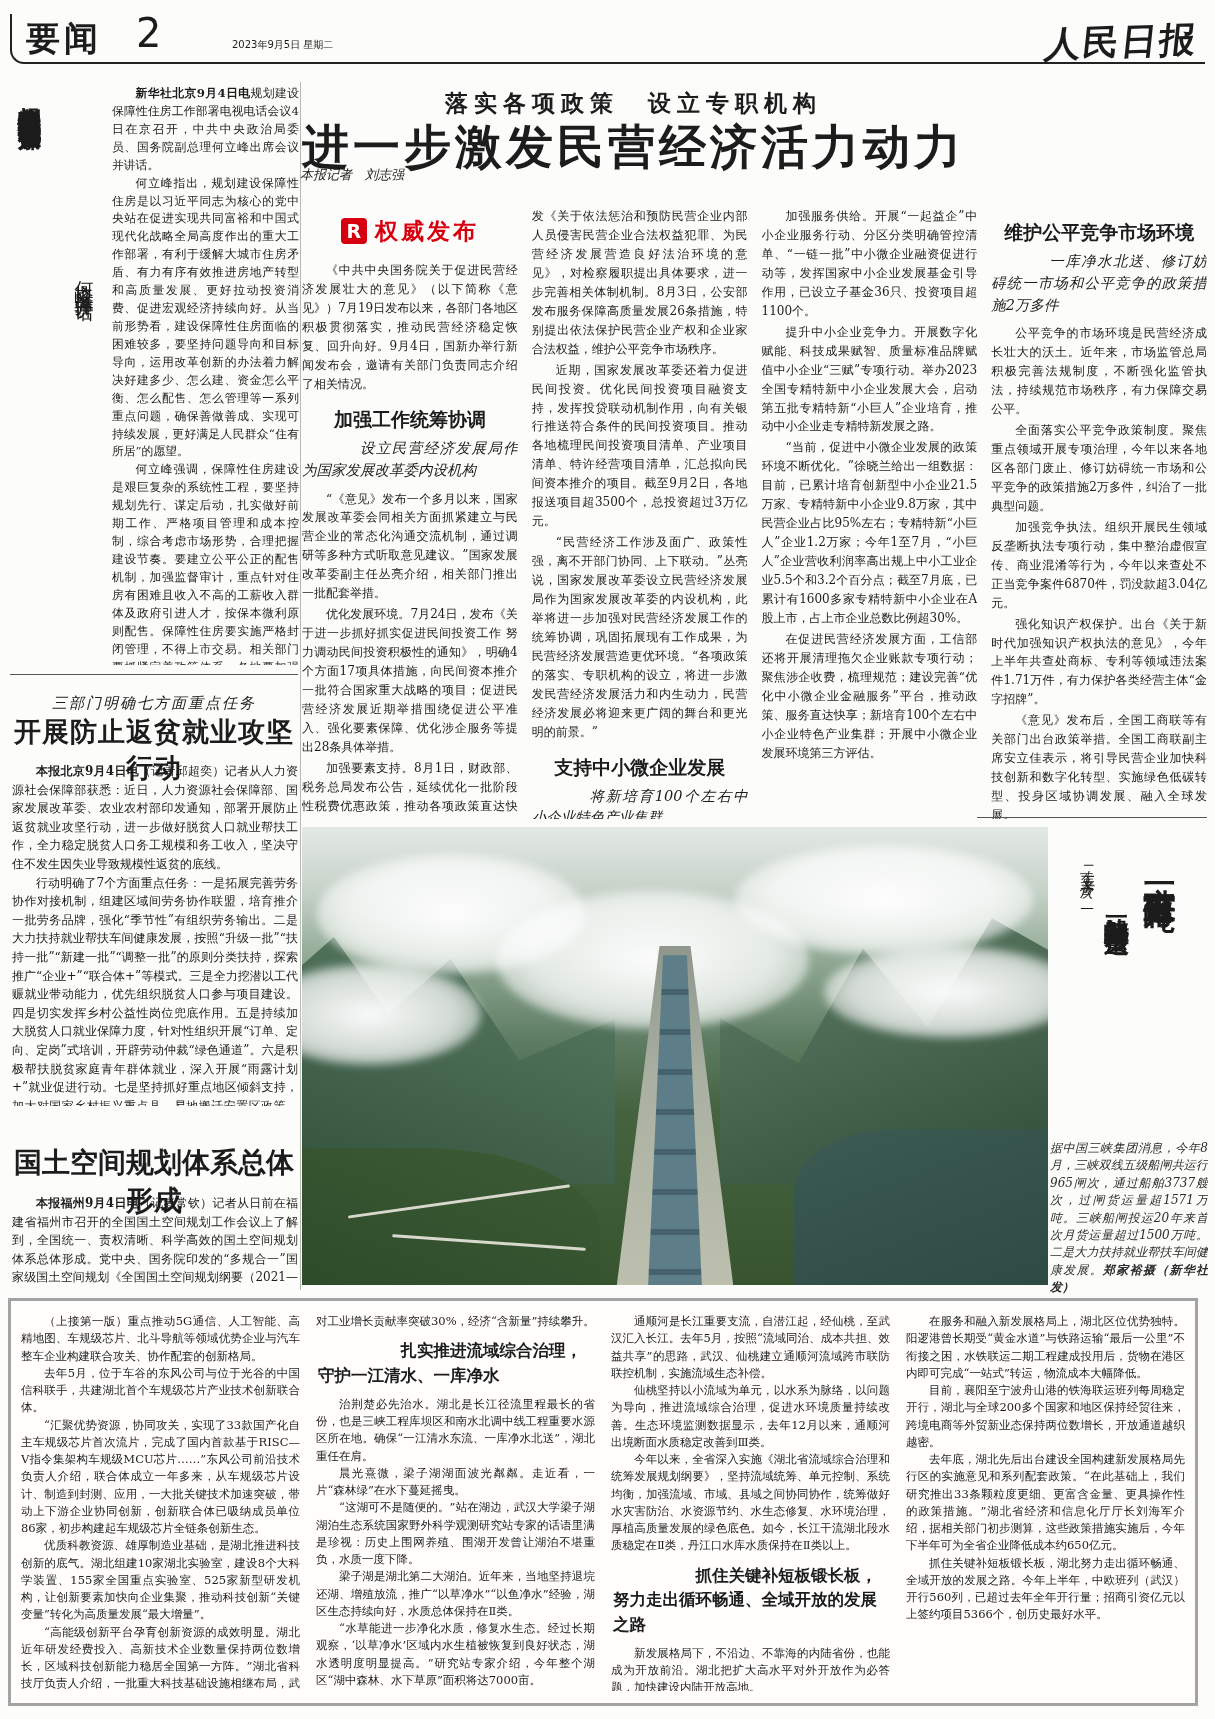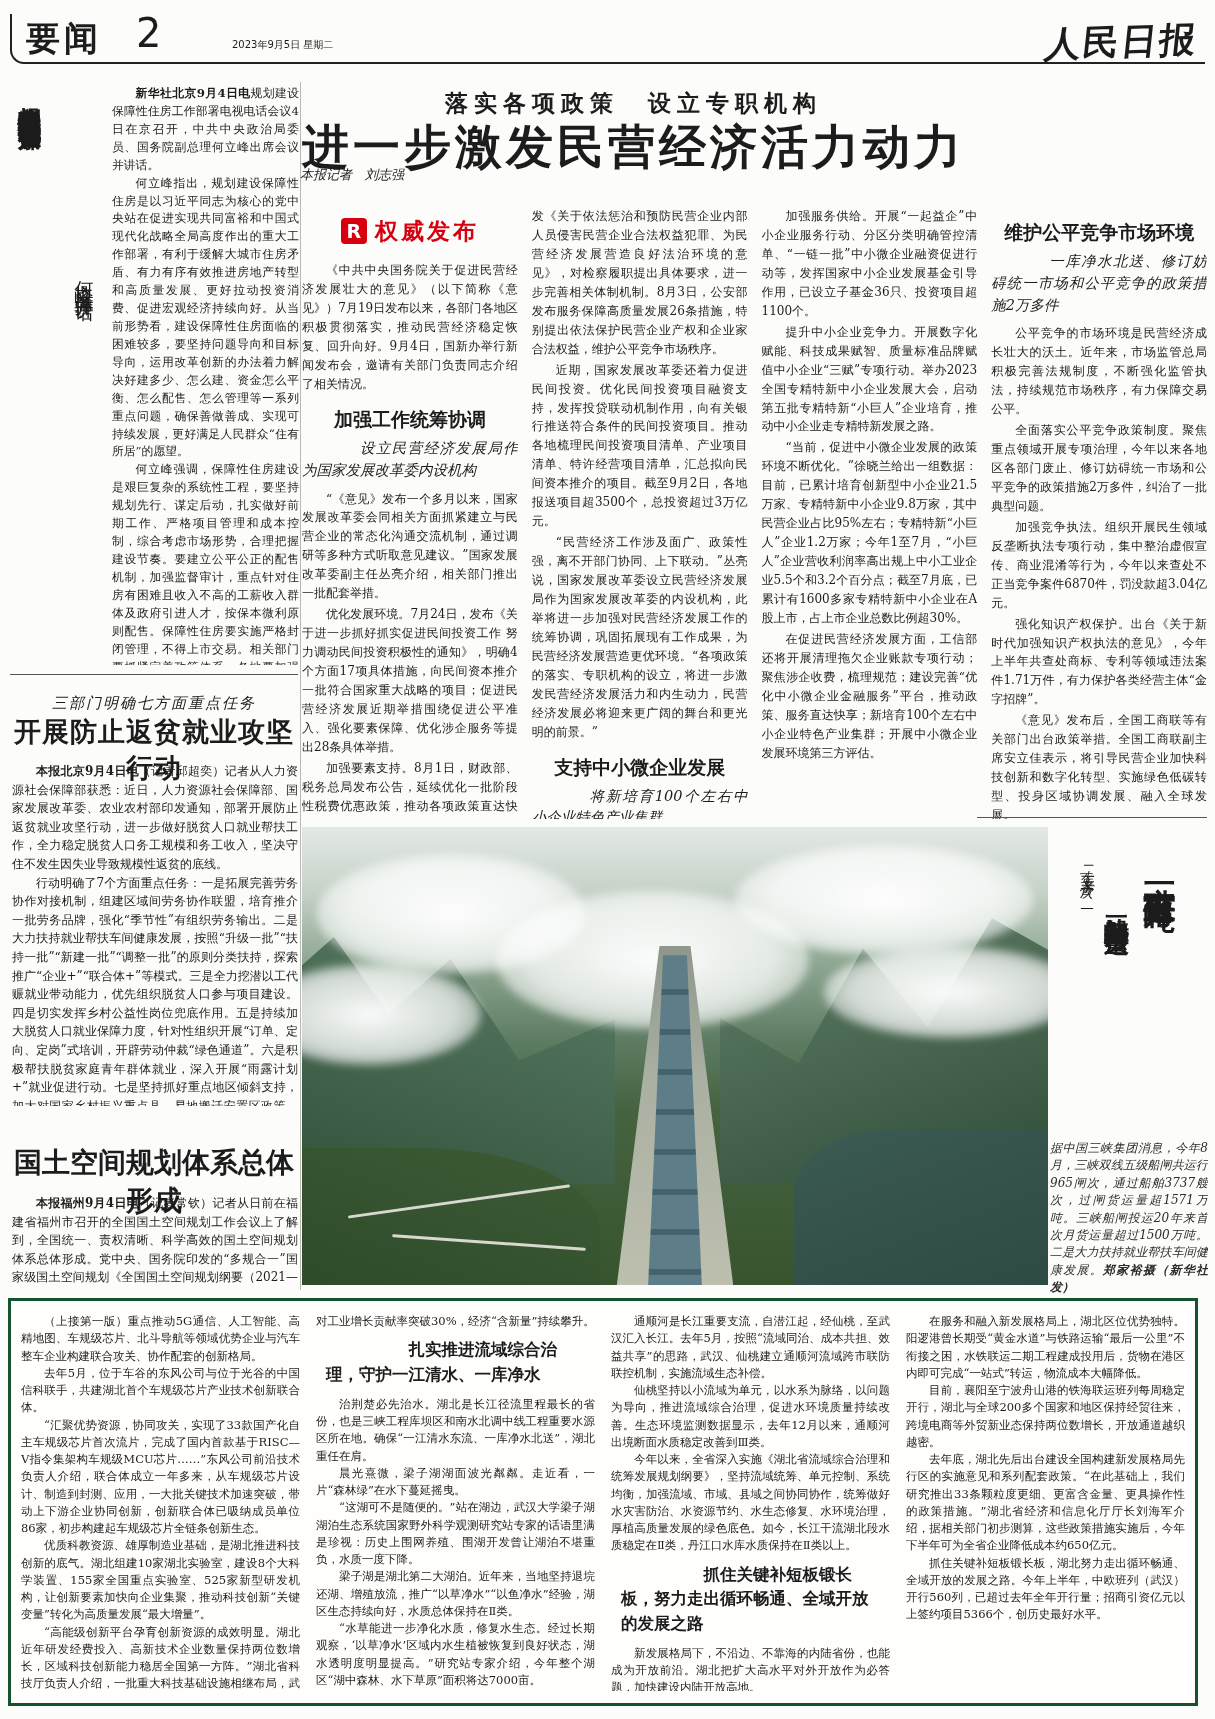--- a/index.html
+++ b/index.html
@@ -66,26 +66,26 @@
          background:linear-gradient(20deg,#2e4b2a,#3d5c35);border-radius:0 60% 0 0;}
   .road{position:absolute;background:#d8d8cf;height:3px;border-radius:2px;}
   
   .sb-kicker{position:absolute;left:1078px;top:855px;height:180px;font-size:13.5px;letter-spacing:4px;}
   .sb-sub{position:absolute;left:1100px;top:895px;height:260px;font-size:25px;font-weight:bold;letter-spacing:2px;}
   .sb-main{position:absolute;left:1138px;top:862px;height:280px;font-size:32px;font-weight:bold;letter-spacing:2px;}
   .sb-caption{position:absolute;left:1050px;top:1140px;width:158px;height:156px;overflow:hidden;
               font-size:12px;line-height:1.45;text-align:justify;color:#2b2b2b;font-style:italic;}
   .sb-caption .cap{text-indent:2em;display:inline;}
   
-  .redbox{position:absolute;left:8px;top:1298px;width:1190px;height:408px;border:3px solid #14532d;
+  .redbox{position:absolute;left:8px;top:1298px;width:1190px;height:408px;border:3px solid #a3a3a3;
           background:#fffefd;display:flex;gap:16px;padding:12px 10px;box-sizing:border-box;}
   .r-col{flex:1;overflow:hidden;font-size:11.5px;line-height:1.5;}
   .r-col p{margin:0;text-indent:2em;text-align:justify;}
-  .r-sub{font-family:Liberation Serif, serif;font-weight:bold;font-size:16.5px;
-         line-height:1.5;text-indent:5em !important;text-align:left !important;margin:8px 10px !important;}
+  .r-sub{font-family:Liberation Sans, sans-serif;font-weight:bold;font-size:16.5px;
+         line-height:1.5;text-indent:5em !important;text-align:left !important;margin:8px 2px !important;}
 </style>
 </head>
 <body>
 
 <div id="page">
 
   <div class="hdr-frame"></div>
   <div class="hdr-section hei">要闻</div>
   <div class="hdr-num">2</div>
   <div class="hdr-date">2023年9月5日 星期二</div>

